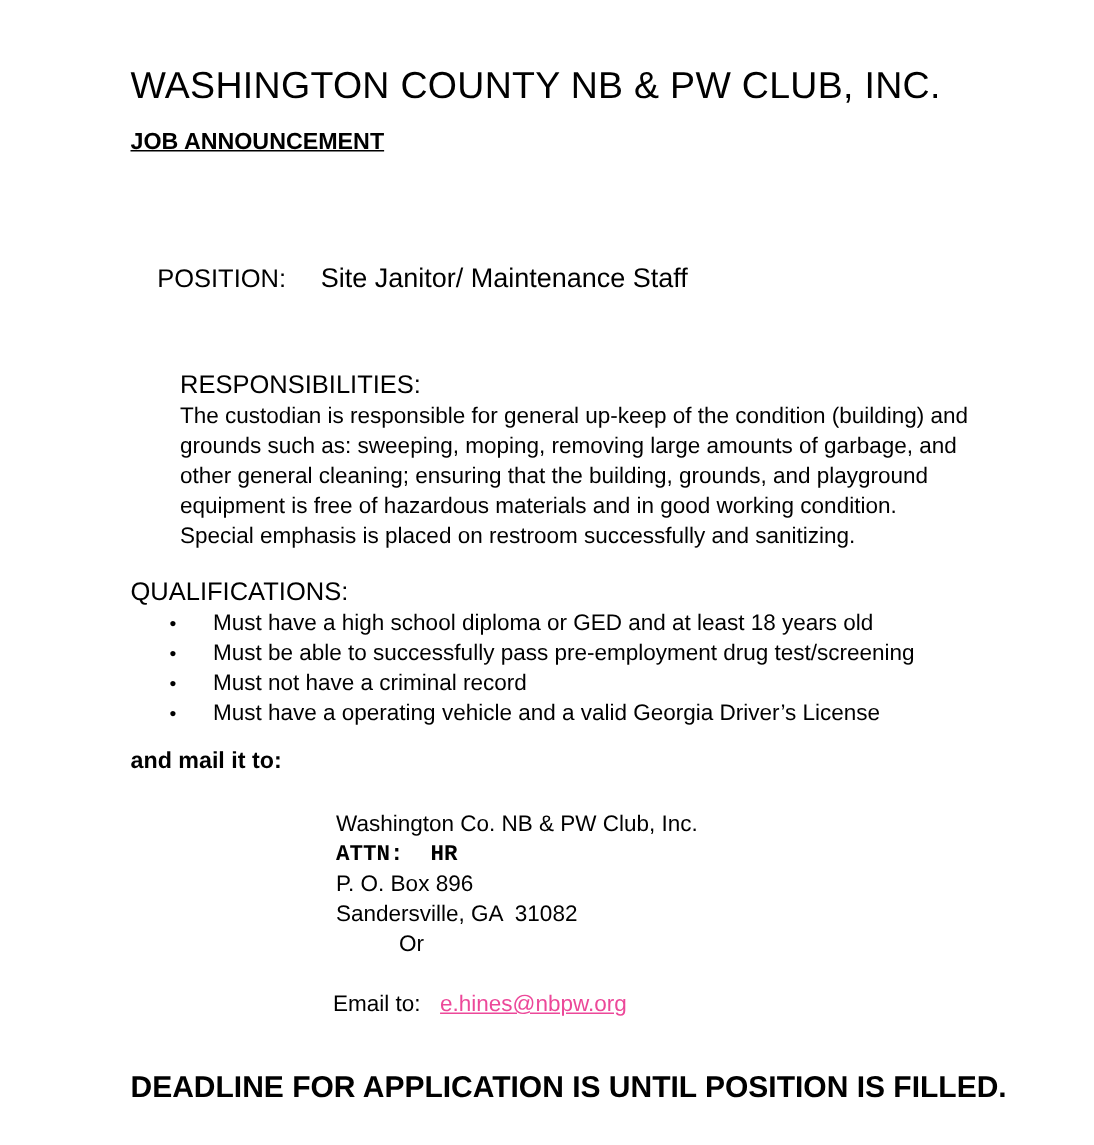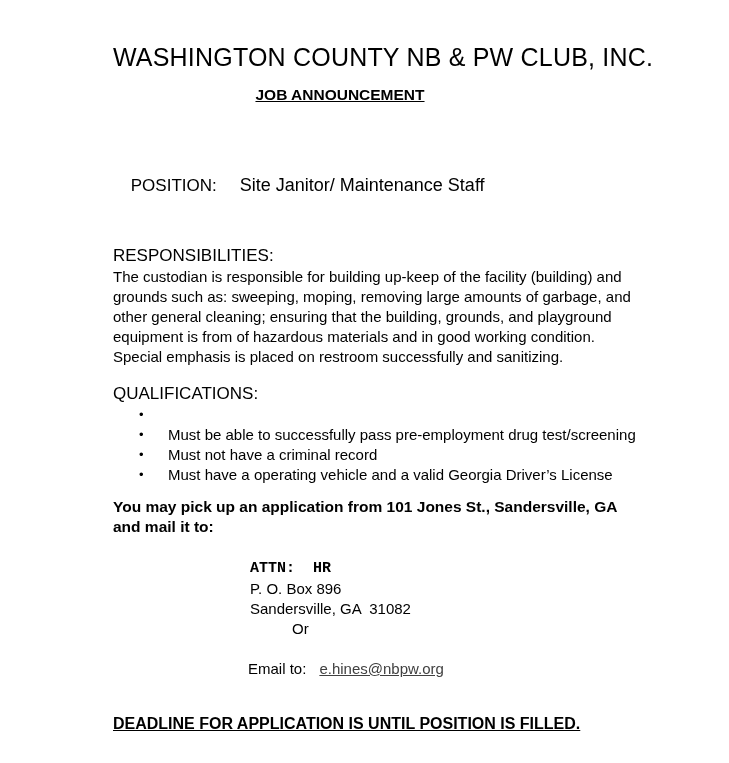--- a/index.html
+++ b/index.html
@@ -7,33 +7,32 @@
   body {
     width: 729px;
     height: 763px;
     font-family: "Liberation Sans", "DejaVu Sans", sans-serif;
     color: #000000;
     overflow: hidden;
   }
   .page {
     width: 654px;
     height: 763px;
-    padding: 42px 87px 0 113px;
+    padding: 42px 87px 0 87px;
     border-radius: 17px;
   }
   .doc-title {
     font-size: 25px;
     font-weight: normal;
     text-align: center;
     line-height: 30px;
     white-space: pre;
     letter-spacing: 0.2px;
   }
   .doc-subtitle-wrap {
-    text-align: center;
     margin-top: 13px;
     line-height: 20px;
   }
   .doc-subtitle {
     font-size: 15.5px;
     font-weight: bold;
     text-decoration: underline;
     white-space: pre;
   }
   .position-row {
@@ -44,21 +43,21 @@
   .section-heading {
     font-size: 17px;
     line-height: 22px;
     white-space: pre;
   }
   .position-value {
     font-size: 18px;
     margin-left: 23px;
     white-space: pre;
   }
-  .responsibilities { margin-top: 26px; }
+  .responsibilities { margin-top: 26px; margin-left: 33px; }
   .body-line {
     font-size: 15px;
     line-height: 20px;
     white-space: pre;
   }
   .qualifications { margin-top: 16px; }
   .bullet-item {
     display: flex;
     line-height: 20px;
   }
@@ -81,83 +80,83 @@
   .addr-line {
     font-size: 15px;
     line-height: 20px;
     white-space: pre;
     margin-left: 137px;
   }
   .addr-line.bold { font-weight: bold; font-family: Liberation Mono, monospace; }
   .addr-or { margin-left: 179px; }
   .addr-email-line { margin-left: 110px; }
   .email-link {
-    color: #404040;
+    color: #ec4899;
     text-decoration: underline;
     margin-left: 13px;
     cursor: pointer;
   }
   .deadline {
     margin-top: 15px;
-    font-size: 16px;
+    font-size: 20px;
     font-weight: bold;
     line-height: 20px;
     white-space: pre;
-    text-decoration: underline;
   }
 </style>
 </head>
 <body>
 
 <div class="page">
 
   <h1 class="doc-title">WASHINGTON COUNTY NB &amp; PW CLUB, INC.</h1>
 
   <div class="doc-subtitle-wrap">
     <span class="doc-subtitle">JOB ANNOUNCEMENT</span>
   </div>
 
   <div class="position-row">
     <span class="section-heading">POSITION:</span><span class="position-value">Site Janitor/ Maintenance Staff</span>
   </div>
 
   <div class="responsibilities">
     <div class="section-heading">RESPONSIBILITIES:</div>
-    <div class="body-line">The custodian is responsible for building up-keep of the facility (building) and</div>
+    <div class="body-line">The custodian is responsible for general up-keep of the condition (building) and</div>
     <div class="body-line">grounds such as: sweeping, moping, removing large amounts of garbage, and</div>
     <div class="body-line">other general cleaning; ensuring that the building, grounds, and playground</div>
-    <div class="body-line">equipment is from of hazardous materials and in good working condition.</div>
+    <div class="body-line">equipment is free of hazardous materials and in good working condition.</div>
     <div class="body-line">Special emphasis is placed on restroom successfully and sanitizing.</div>
   </div>
 
   <div class="qualifications">
     <div class="section-heading">QUALIFICATIONS:</div>
     <div class="bullet-item">
       <span class="bullet-dot">•</span>
+        <span class="bullet-text">Must have a high school diploma or GED and at least 18 years old</span>
     </div>
     <div class="bullet-item">
       <span class="bullet-dot">•</span>
         <span class="bullet-text">Must be able to successfully pass pre-employment drug test/screening</span>
     </div>
     <div class="bullet-item">
       <span class="bullet-dot">•</span>
         <span class="bullet-text">Must not have a criminal record</span>
     </div>
     <div class="bullet-item">
       <span class="bullet-dot">•</span>
         <span class="bullet-text">Must have a operating vehicle and a valid Georgia Driver’s License</span>
     </div>
   </div>
 
   <div class="apply-block">
-    <div class="body-line">You may pick up an application from 101 Jones St., Sandersville, GA</div>
     <div class="body-line">and mail it to:</div>
   </div>
 
   <div class="address-block">
+    <div class="addr-line">Washington Co. NB &amp; PW Club, Inc.</div>
     <div class="addr-line bold">ATTN:  HR</div>
     <div class="addr-line">P. O. Box 896</div>
     <div class="addr-line">Sandersville, GA  31082</div>
     <div class="addr-line addr-or">Or</div>
     <div class="addr-line addr-email-line">
       <span>Email to:</span><a class="email-link">e.hines@nbpw.org</a>
     </div>
   </div>
 
   <div class="deadline">DEADLINE FOR APPLICATION IS UNTIL POSITION IS FILLED.</div>

